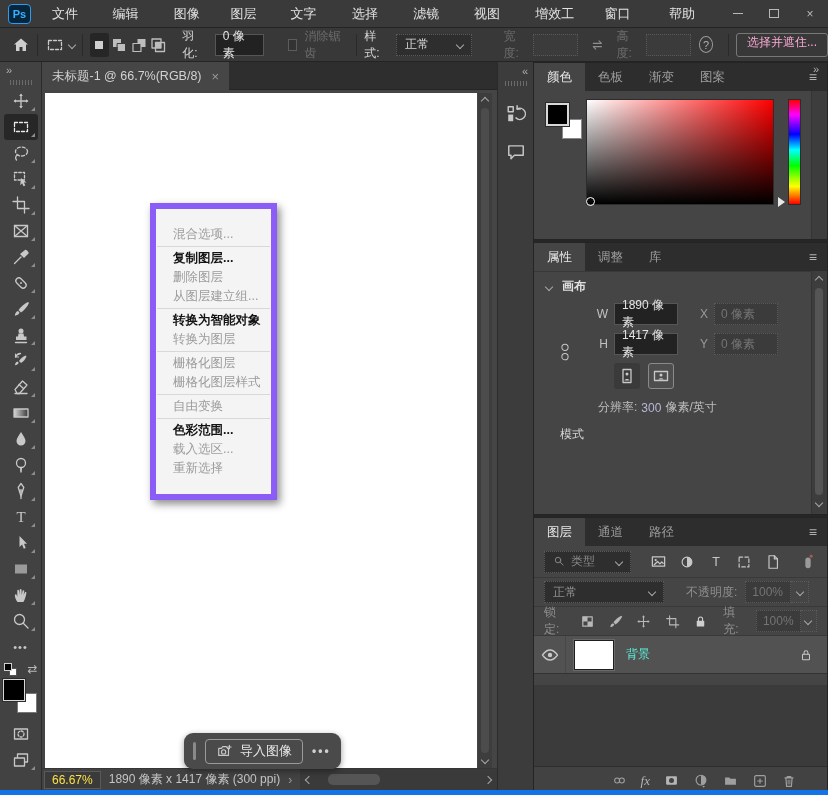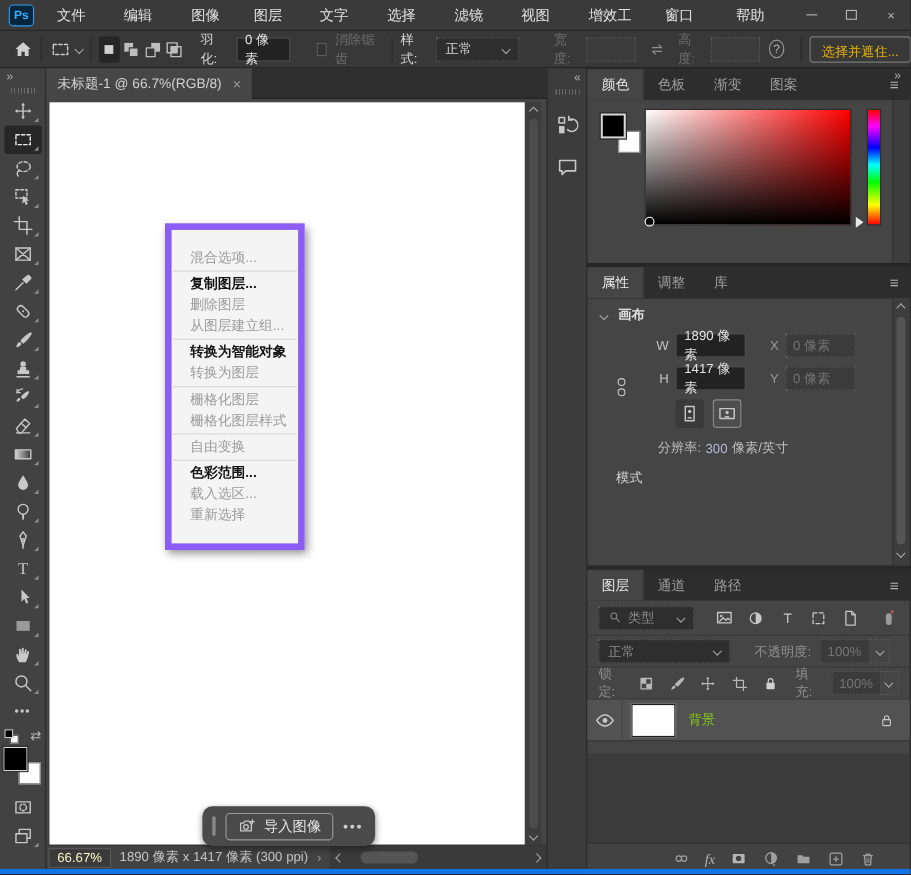--- a/index.html
+++ b/index.html
@@ -24,21 +24,21 @@
 #optionsbar{left:0;top:28px;width:828px;height:34px;background:#383838;border-bottom:1px solid #242424;display:flex;align-items:center}
 .vsep{width:1px;height:22px;background:#2a2a2a;margin:0 7px}
 .optbox{display:flex;align-items:center;gap:4px}
 .modebtn{width:24px;height:24px;display:flex;align-items:center;justify-content:center;border-radius:3px}
 .modebtn.sel{background:#262626}
 .ninput{height:22px;background:#222;border:1px solid #565656;color:#e4e4e4;display:flex;align-items:center;padding:0 7px}
 .dinput{height:22px;background:#3b3b3b;border:1px dotted #585858;color:#747474;display:flex;align-items:center;padding:0 6px}
 .dselect{height:22px;background:#2e2e2e;border:1px dotted #5a5a5a;display:flex;align-items:center;padding:0 8px;gap:20px}
 .checkbox{width:12px;height:12px;border:1px solid #5c5c5c;background:#333}
 .qmark{width:17px;height:17px;border:1.4px solid #9a9a9a;border-radius:50%;color:#b0b0b0;display:flex;align-items:center;justify-content:center;font-size:11px}
-.smbtn{height:24px;border:1px solid #787878;border-radius:3px;display:flex;align-items:flex-end;padding:0 10px;color:#eab308;white-space:nowrap}
+.smbtn{height:24px;border:1px solid #787878;border-radius:3px;display:flex;align-items:flex-start;padding:0 10px;color:#f9a8d4;white-space:nowrap}
 
 #toolbar{left:0;top:62px;width:42px;bottom:4px;background:#424242;border-right:1px solid #2b2b2b;display:flex;flex-direction:column;align-items:center}
 .tb-collapse{align-self:flex-start;margin:2px 0 0 6px;color:#b0b0b0;font-size:11px;letter-spacing:-1px}
 .grip{width:22px;height:5px;margin:4px 0 3px;background:repeating-linear-gradient(90deg,#6b6b6b 0 1px,transparent 1px 3px)}
 .tslot{position:relative;width:34px;height:26px;display:flex;align-items:center;justify-content:center;border-radius:3px;flex:0 0 auto}
 .tslot.sel{background:#272727}
 .corner{position:absolute;right:3px;bottom:3px;width:0;height:0;border-left:4px solid transparent;border-bottom:4px solid #8d8d8d}
 .swrow{width:34px;display:flex;justify-content:space-between;align-items:center;margin-top:2px}
 .minisw{position:relative;width:13px;height:13px}
 .minisw .b{position:absolute;left:0;top:0;width:8px;height:8px;background:#000;border:1px solid #cfcfcf;z-index:2}
@@ -59,21 +59,21 @@
 .mi{height:19px;line-height:19px;padding-left:17px;font-size:12.5px;color:#9b9b9b;white-space:nowrap}
 .mi.en{color:#141414;font-weight:600}
 .msep{height:1px;background:#d8d8d8;margin:2px 1px}
 
 #importbar{left:184px;top:733px;width:157px;height:36px;background:#4a4a4a;border-radius:9px;display:flex;align-items:center;padding:0 9px;gap:9px;box-shadow:0 2px 6px rgba(0,0,0,.4);z-index:20}
 #importbar .handle{width:3px;height:18px;background:#8a8a8a;border-radius:2px}
 .importbtn{height:25px;border:1px solid #9a9a9a;border-radius:4px;display:flex;align-items:center;gap:7px;padding:0 10px;color:#e6e6e6;font-size:13px;white-space:nowrap}
 .dots{color:#cfcfcf;letter-spacing:2px;font-weight:bold}
 
 #statusbar{left:42px;top:768px;width:455px;height:22px;background:#424242;display:flex;align-items:center;border-top:1px solid #363636}
-.zoombox{height:18px;margin-left:2px;background:#3a3a3a;border:1px solid #5a5a5a;display:flex;align-items:center;padding:0 7px;color:#fef9c3}
+.zoombox{height:18px;margin-left:2px;background:#3a3a3a;border:1px solid #5a5a5a;display:flex;align-items:center;padding:0 7px;color:#fde047}
 #h-scroll{flex:1;height:100%;margin-left:8px;position:relative;background:#3a3a3a;display:flex;align-items:center}
 #h-scroll .thumb{position:absolute;left:28px;top:5px;width:52px;height:11px;background:#555;border-radius:5px}
 
 #rightstrip{left:497px;top:62px;width:36px;height:728px;background:#3c3c3c;border-left:1px solid #2b2b2b;display:flex;flex-direction:column;align-items:center}
 .stripbtn{width:28px;height:26px;margin-top:12px;display:flex;align-items:center;justify-content:center}
 
 .panel{position:absolute;left:533px;width:295px;background:#454545;border:1px solid #242424}
 .phead{position:relative;height:28px;background:#2d2d2d;display:flex;align-items:flex-end}
 .ptab{height:28px;line-height:28px;padding:0 13px;color:#9f9f9f;font-size:12.5px}
 .ptab.act{background:#454545;color:#e8e8e8}
@@ -117,21 +117,21 @@
 .filterrow{height:32px;border-bottom:1px solid #393939}
 .filtersel{width:92px;gap:5px;color:#8a8a8a}
 .fic{display:flex;align-items:center;justify-content:center;width:20px}
 .blendrow{height:29px;border-bottom:1px solid #393939}
 .lockrow{height:29px;border-bottom:1px solid #393939}
 .valbox{width:46px;justify-content:flex-start}
 .chevbox{width:18px;height:22px;border:1px dotted #5a5a5a;border-left:none;display:flex;align-items:center;justify-content:center}
 .layeritem{height:38px;background:#525252;display:flex;align-items:center;border-bottom:1px solid #333}
 .eyecell{width:32px;display:flex;align-items:center;justify-content:center;align-self:stretch;border-right:1px solid #474747}
 .thumbw{width:40px;height:30px;background:#fff;border:1px solid #1e1e1e;outline:1px solid #6a6a6a;margin-left:8px}
-.lname{margin-left:12px;color:#84cc16;flex:1}
+.lname{margin-left:12px;color:#5eead4;flex:1}
 .llock{margin-right:14px}
 .layersempty{background:#3b3b3b;position:absolute;left:0;right:0;top:167px;bottom:28px}
 .lbottom{position:absolute;left:0;right:0;bottom:0;height:28px;background:#424242;border-top:1px solid #2e2e2e;display:flex;align-items:center;justify-content:flex-end;gap:13px;padding-right:30px}
 .fxtext{font-style:italic;color:#b5b5b5;font-size:13px;font-family:"Liberation Serif",serif}
 
 #bottomline{left:0;top:790px;width:828px;height:5px;background:#1473e6}
 </style>
 </head>
 <body>
 

